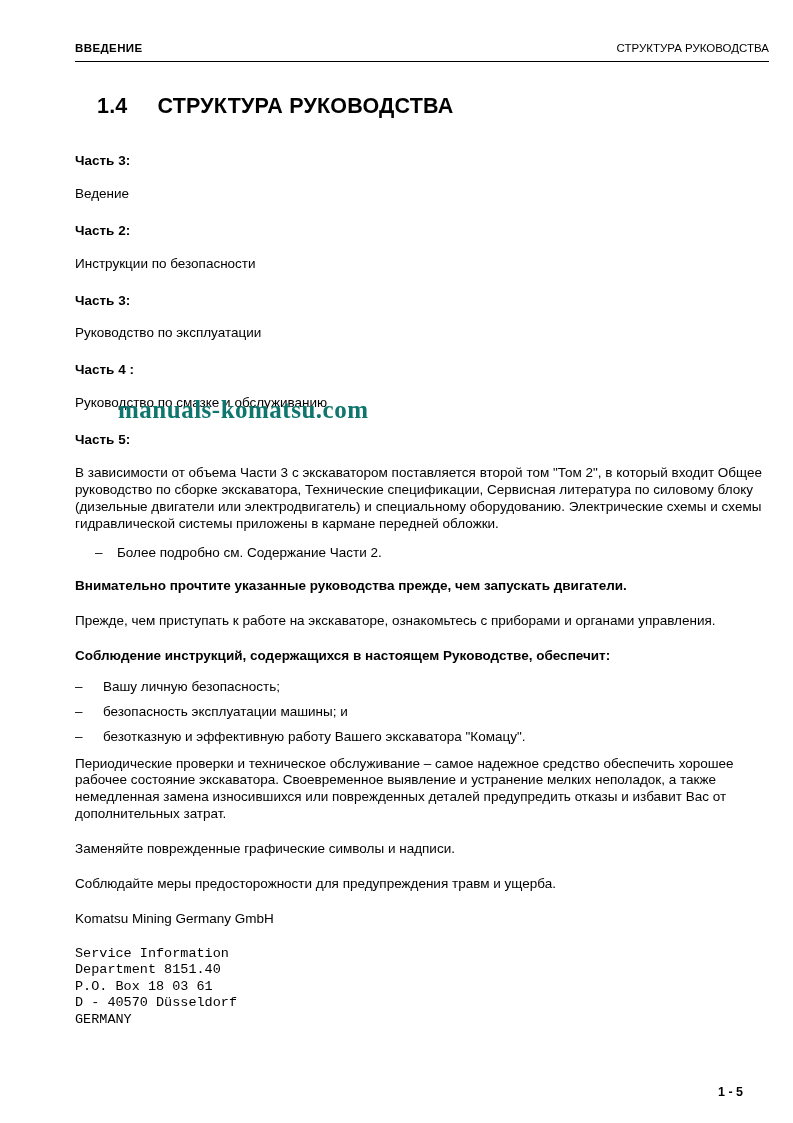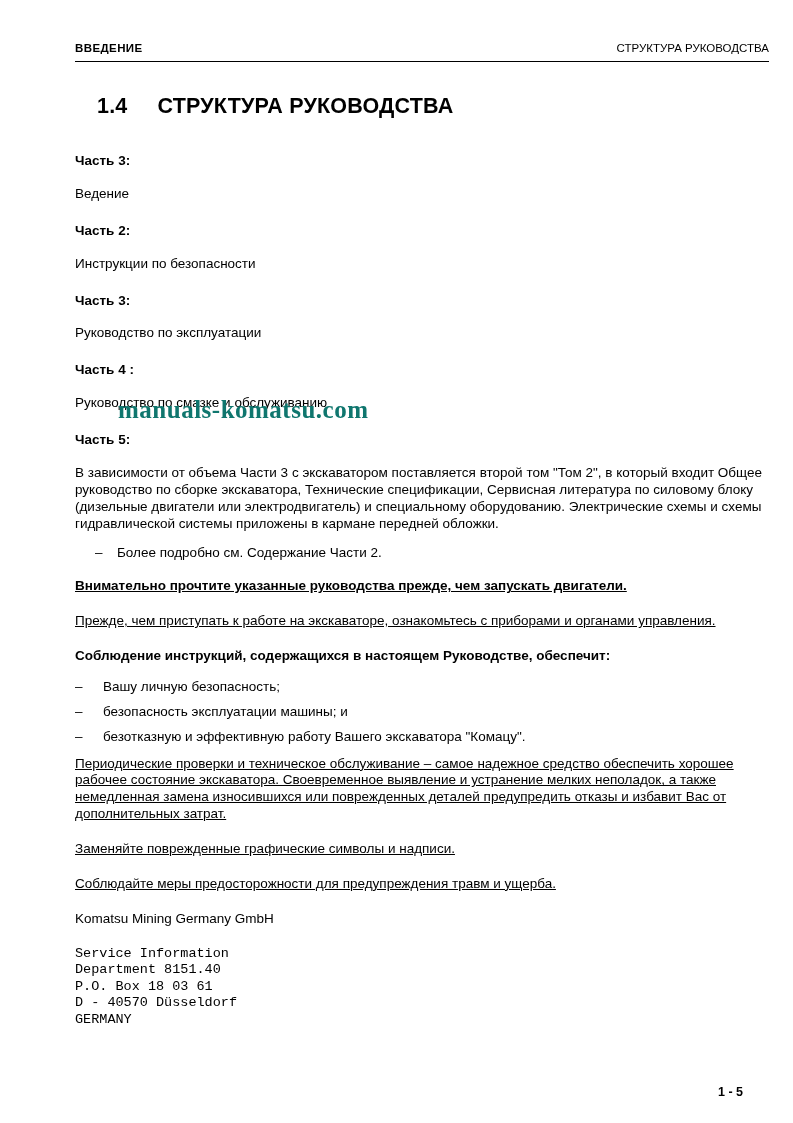--- a/index.html
+++ b/index.html
@@ -38,21 +38,21 @@
     margin-left: 22px;
   }
   .title-num { display: inline-block; margin-right: 30px; }
   .content { margin-top: 34px; font-size: 13.5px; line-height: 1.25; }
   .part { margin-bottom: 4px; }
   .part-heading { font-weight: bold; margin-bottom: 16px; }
   .part-heading .colon { font-weight: bold; }
   .part-desc { margin-bottom: 20px; }
   .part-5 .part-heading { margin-bottom: 16px; }
   p.body-para { margin-bottom: 13px; }
-  p.gap-lg { margin-bottom: 18px; text-decoration: underline; }
+  p.gap-lg { margin-bottom: 18px; }
   .bold-para { font-weight: bold; }
   .indent-bullet {
     display: flex;
     margin: 0 0 16px 20px;
   }
   .indent-bullet .dash { width: 22px; flex: 0 0 22px; }
   .dash-list { margin: 14px 0 10px 0; }
   .dash-item { display: flex; margin-bottom: 8px; }
   .dash-item .dash { width: 28px; flex: 0 0 28px; }
   .address-block { margin-top: 18px; font-family: Liberation Mono, monospace; }

